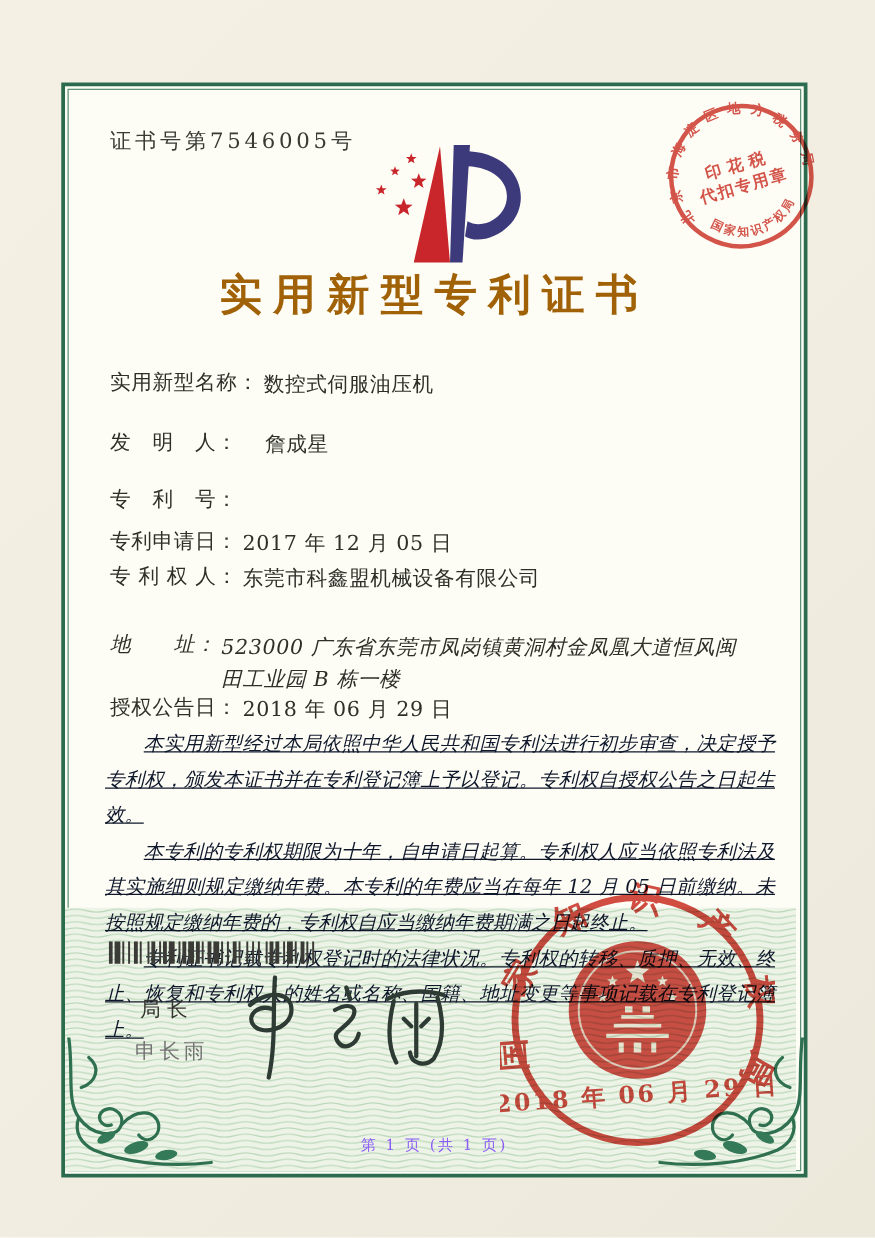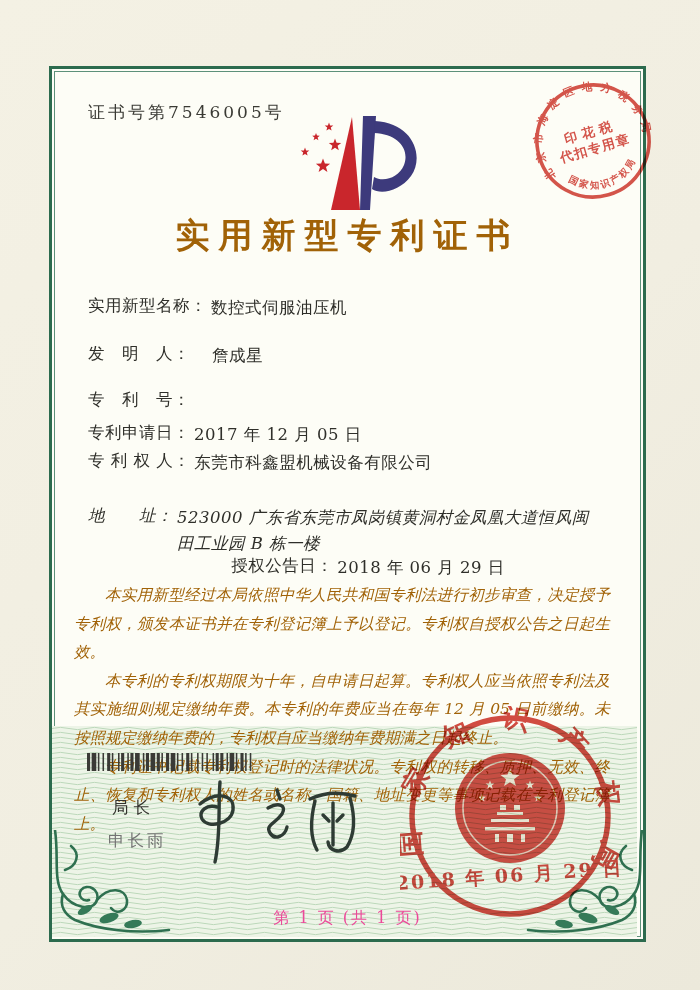--- a/index.html
+++ b/index.html
@@ -25,27 +25,27 @@
   .title{
     left:49px;top:213px;width:597px;text-align:center;
     font-size:34px;font-weight:600;letter-spacing:9px;color:#a16207;
   }
   
   .row{left:88px;font-size:16.5px;letter-spacing:.5px;display:flex;align-items:flex-start;color:#2f2f2a;}
   .row .lbl{white-space:pre;margin-right:4px;}
   .row .val{max-width:415px;line-height:26px;}
   .grant2{position:absolute;left:300px;top:0;display:flex;}
   
-  .paras{left:74px;top:581px;width:536px;font-size:15.5px;line-height:28.6px;
-    text-align:justify;color:#a16207;font-style:italic;}
+  .paras{left:84px;top:581px;width:536px;font-size:15.5px;line-height:28.6px;
+    text-align:justify;color:#0f172a;font-style:italic;text-decoration:underline;}
   .paras p{margin:0;text-indent:2em;}
   
   .sig-title{left:112px;top:797px;font-size:16.5px;letter-spacing:5px;color:#33332e;}
   .sig-name{left:108px;top:830px;font-size:16.5px;letter-spacing:3px;color:#737373;}
-  .footer{left:49px;top:908px;width:597px;text-align:center;font-size:16px;letter-spacing:2px;color:#ec4899;}
+  .footer{left:49px;top:908px;width:597px;text-align:center;font-size:12px;letter-spacing:2px;color:#8b5cf6;}
   .stamp{mix-blend-mode:multiply;opacity:.92;}
   .waves{left:52px;top:726px;}
   svg text{font-family:"DejaVu Serif","Liberation Serif",serif;}
 </style>
 </head>
 <body>
 
 <div class="abs frame">
   <div class="frame-inner"></div>
 </div>
@@ -122,21 +122,21 @@
   <span class="val">2017 年 12 月 05 日</span>
 </div>
 <div class="abs row" style="top:450px;justify-content:center;">
   <span class="lbl">专 利 权 人：</span>
   <span class="val">东莞市科鑫盟机械设备有限公司</span>
 </div>
 <div class="abs row" style="top:505px;font-style:italic;">
   <span class="lbl">地　　址：</span>
   <span class="val">523000 广东省东莞市凤岗镇黄洞村金凤凰大道恒风闽田工业园 B 栋一楼</span>
 </div>
-<div class="abs row" style="top:555px;width:560px;position:absolute;justify-content:center;">
+<div class="abs row" style="top:555px;width:560px;position:absolute;">
   <span class="lbl">授权公告日：</span>
   <span class="val">2018 年 06 月 29 日</span>
 </div>
 
 <div class="abs paras">
   <p>本实用新型经过本局依照中华人民共和国专利法进行初步审查，决定授予专利权，颁发本证书并在专利登记簿上予以登记。专利权自授权公告之日起生效。</p>
   <p>本专利的专利权期限为十年，自申请日起算。专利权人应当依照专利法及其实施细则规定缴纳年费。本专利的年费应当在每年 12 月 05 日前缴纳。未按照规定缴纳年费的，专利权自应当缴纳年费期满之日起终止。</p>
   <p>专利证书记载专利权登记时的法律状况。专利权的转移、质押、无效、终止、恢复和专利权人的姓名或名称、国籍、地址变更等事项记载在专利登记簿上。</p>
 </div>
 

